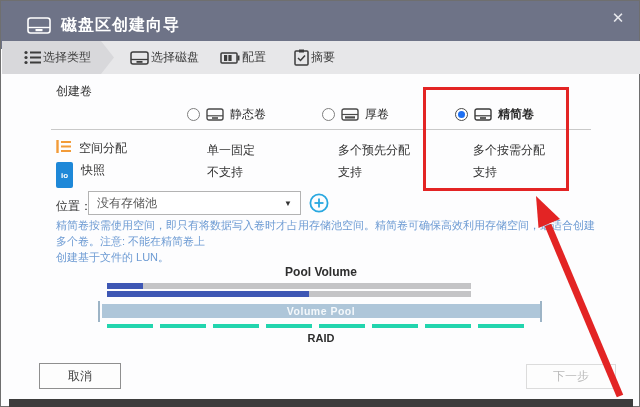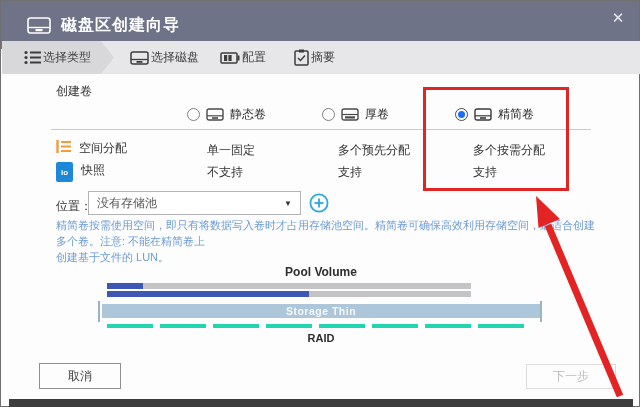--- a/index.html
+++ b/index.html
@@ -18,21 +18,21 @@
   .stepsbar { position:absolute; left:1px; top:40px; width:638px; height:33px; background:#e7e7e9; }
   .step { position:absolute; top:0; height:33px; display:flex; align-items:center; gap:2px; font-size:12px; color:#3d3d3d; }
   .step-active { left:0; width:112px; padding-left:22px; background:#d8d8db; clip-path:polygon(0 0, calc(100% - 13px) 0, 100% 50%, calc(100% - 13px) 100%, 0 100%); }
   .step-2 { left:128px; } .step-3 { left:218px; } .step-4 { left:292px; }
 
   
   .label-sm { font-size:12px; color:#333; }
   .create-label { position:absolute; left:55px; top:82px; }
 
   .opt { position:absolute; top:105px; display:flex; align-items:center; gap:6px; font-size:12px; color:#2b2b2b; }
-  .opt-1 { left:186px; } .opt-2 { left:321px; } .opt-3 { left:454px; font-weight:normal;justify-content:flex-end; }
+  .opt-1 { left:186px; } .opt-2 { left:321px; } .opt-3 { left:454px; font-weight:bold;justify-content:flex-end; }
   .radio { width:13px; height:13px; border-radius:50%; border:1px solid #7f7f7f; background:#fff; position:relative; }
   .radio-on { border-color:#4a4a4a; }
   .radio-on::after { content:""; position:absolute; left:2px; top:2px; width:7px; height:7px; border-radius:50%; background:#1d6ff2; }
 
   .divider { position:absolute; left:50px; top:128px; width:540px; height:1px; background:#c9c9c9; }
 
   .frow-label { position:absolute; left:55px; display:flex; align-items:flex-start; gap:8px; font-size:12px; color:#333; }
   .frow-1 { top:139px; } .frow-2 { top:161px; }
   .fval { position:absolute; font-size:12px; color:#333; }
   .col-1 { left:206px; } .col-2 { left:337px; } .col-3 { left:472px; }
@@ -181,21 +181,21 @@
         <line x1="5" y1="11" x2="15" y2="11" stroke="#f29b38" stroke-width="2"></line>
       </svg>
     </span>
     <span>空间分配</span>
   </div>
   <div class="fval col-1 rowy-1">单一固定</div>
   <div class="fval col-2 rowy-1">多个预先分配</div>
   <div class="fval col-3 rowy-1">多个按需分配</div>
 
   <div class="frow-label frow-2">
-    <span style="width:17px;height:20px;background:#1e88d8;border-radius:2px;color:#fff;font-size:8px;font-weight:bold;display:inline-flex;align-items:center;justify-content:center;">io</span>
+    <span style="width:17px;height:26px;background:#1e88d8;border-radius:2px;color:#fff;font-size:8px;font-weight:bold;display:inline-flex;align-items:center;justify-content:center;">io</span>
     <span>快照</span>
   </div>
   <div class="fval col-1 rowy-2">不支持</div>
   <div class="fval col-2 rowy-2">支持</div>
   <div class="fval col-3 rowy-2">支持</div>
 
   <div class="loc-label">位置：</div>
   <div class="loc-select">
     <span>没有存储池</span>
     <span class="loc-caret">▼</span>
@@ -215,21 +215,21 @@
 
   <div class="diag-title">Pool Volume</div>
   <div class="vbar vbar-1">
     <div class="vbar-fill" style="width: 10%;"></div>
   </div>
   <div class="vbar vbar-2">
     <div class="vbar-fill" style="width: 55.5%;"></div>
   </div>
   <div class="bracket bracket-l"></div>
   <div class="bracket bracket-r"></div>
-  <div class="pool">Storage Thin</div>
+  <div class="pool">Volume Pool</div>
   <div class="raid-line"></div>
   <div class="raid-label">RAID</div>
 
   <div class="btn btn-cancel">取消</div>
   <div class="btn btn-next">下一步</div>
 
   <div class="bottom-strip"></div>
 </div>
 
 <div class="anno-rect"></div>

